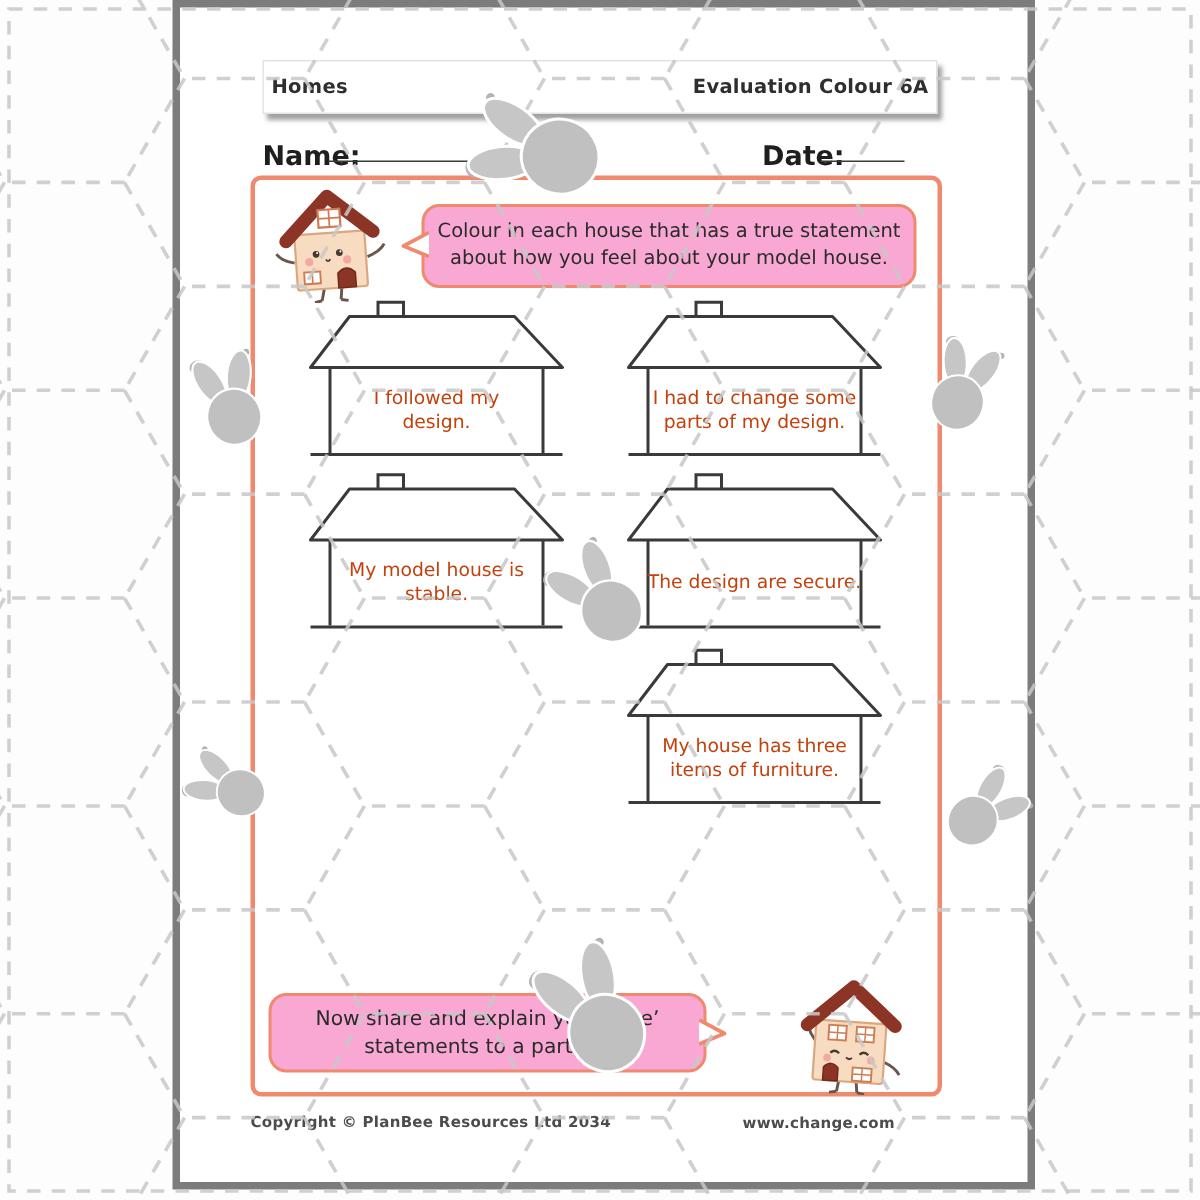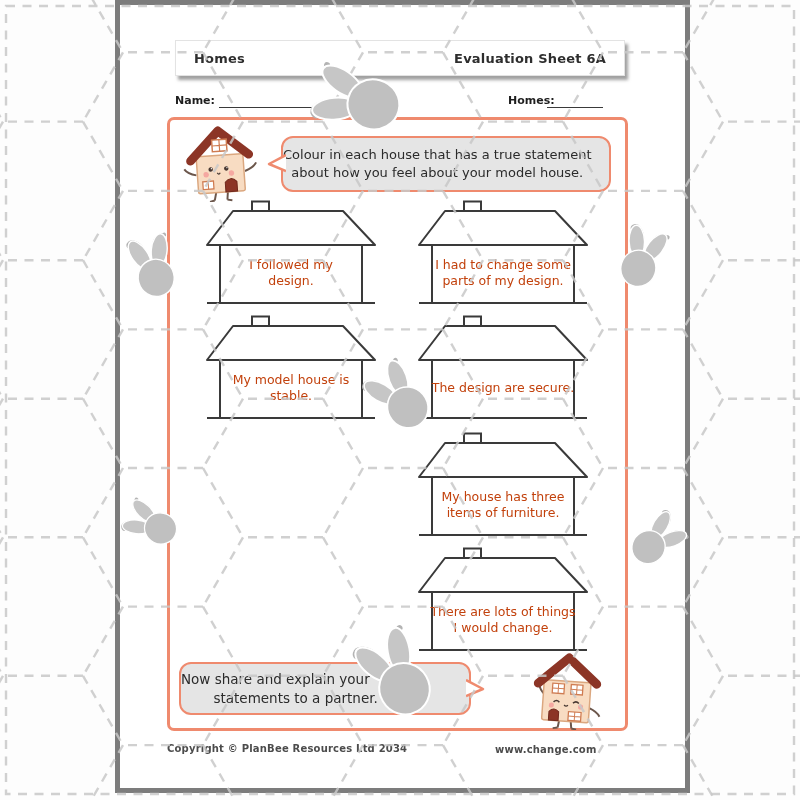--- a/index.html
+++ b/index.html
@@ -4,32 +4,32 @@
 <style>
   html,body{margin:0;padding:0;background:#fff;}
   .canvas{position:relative;width:800px;height:800px;overflow:hidden;
           font-family:"DejaVu Sans","Liberation Sans",sans-serif;background:#fdfdfd;}
   
   .page{position:absolute;left:115px;top:0;width:575px;height:793px;background:#fff;z-index:1;}
   .page::before{content:"";position:absolute;inset:0;border:5px solid var(--pageborder,#7c7c7c);pointer-events:none;}
   
   .header-box{position:absolute;left:60px;top:40px;width:450px;height:36px;background:#fff;
     border:1px solid #e3e3e3;box-shadow:3px 4px 3px rgba(110,110,110,.65);
-    display:flex;align-items:center;justify-content:space-between;padding:0 18px;box-sizing:border-box;}
+    display:flex;align-items:center;justify-content:space-between;padding:0 5px;box-sizing:border-box;}
   .header-box span{font-size:13px;font-weight:600;color:#2e2e2e;letter-spacing:.2px;}
   
-  .meta-row{position:absolute;left:60px;top:94px;width:490px;height:18px;font-size:11px;font-weight:bold;color:#1e1e1e;}
+  .meta-row{position:absolute;left:60px;top:94px;width:490px;height:18px;font-size:18px;font-weight:bold;color:#1e1e1e;}
   .meta-label{position:absolute;top:0;}
   .fill-line{position:absolute;top:3px;border-bottom:1.6px solid #3a3a3a;height:10px;}
   
   .frame{position:absolute;left:52px;top:117px;width:461px;height:614px;border:3px solid var(--accent,#ef8a6e);
          border-radius:7px;box-sizing:border-box;}
   
-  .bubble{position:absolute;background:#e5e5e5;border:2.5px solid var(--accent,#ef8a6e);border-radius:12px;
-          display:flex;align-items:center;text-align:center;
+  .bubble{position:absolute;background:#f9a8d4;border:2.5px solid var(--accent,#ef8a6e);border-radius:12px;
+          display:flex;align-items:center;justify-content:center;text-align:center;
           font-size:13px;line-height:1.38;color:#2b2b2b;white-space:pre-line;box-sizing:border-box;}
   .bubble-top{left:166px;top:136px;width:330px;height:56px;}
   .bubble-bottom{left:64px;top:662px;width:292px;height:53px;font-size:13.5px;}
   .tail{position:absolute;width:20px;height:20px;}
   .tail-left{left:-17px;top:16px;}
   .tail-right{right:-17px;top:15px;}
   
   .house-cell{position:absolute;width:170px;height:106px;}
   .house-shape{position:absolute;inset:0;}
   .house-text{position:absolute;left:6px;top:47px;width:158px;height:52px;
@@ -46,27 +46,27 @@
 </style>
 </head>
 <body>
 
 <div class="canvas">
 
   <div class="page">
 
     <div class="header-box">
       <span>Homes</span>
-      <span>Evaluation Sheet 6A</span>
+      <span>Evaluation Colour 6A</span>
     </div>
 
     <div class="meta-row">
       <span class="meta-label" style="left:0">Name:</span>
       <span class="fill-line" style="left:44px;width:148px"></span>
-      <span class="meta-label" style="left:333px">Homes:</span>
+      <span class="meta-label" style="left:333px">Date:</span>
       <span class="fill-line" style="left:372px;width:56px"></span>
     </div>
 
     <div class="frame"></div>
 
     <div class="mascot" style="left:66px;top:124px;width:78px;height:78px">
       <svg width="78" height="78" viewBox="0 0 80 80">
         <g transform="rotate(-4 40 40)">
           <path d="M34 70 L32 78 M46 70 L45 78" stroke="#6b564b" stroke-width="2" fill="none"></path>
           <path d="M32 78 L27 79 M45 78 L50 79" stroke="#6b564b" stroke-width="2" fill="none"></path>
@@ -140,30 +140,20 @@
     <div class="house-cell" style="left:303px;top:432px">
       <div class="house-shape"><svg width="170" height="106" viewBox="0 0 170 106">
             <rect x="46" y="1.5" width="17" height="12" fill="#fff" stroke="#3a3a3a" stroke-width="2"></rect>
             <polygon points="1,45 27,11 137,11 169,45" fill="#fff" stroke="#3a3a3a" stroke-width="2" stroke-linejoin="round"></polygon>
             <path d="M14 45 L14 102 M156 45 L156 102" fill="none" stroke="#3a3a3a" stroke-width="2"></path>
             <path d="M1 103 L169 103" stroke="#3a3a3a" stroke-width="2"></path>
           </svg></div>
       <div class="house-text">My house has three
 items of furniture.</div>
     </div>
-    <div class="house-cell" style="left:303px;top:547px">
-      <div class="house-shape"><svg width="170" height="106" viewBox="0 0 170 106">
-            <rect x="46" y="1.5" width="17" height="12" fill="#fff" stroke="#3a3a3a" stroke-width="2"></rect>
-            <polygon points="1,45 27,11 137,11 169,45" fill="#fff" stroke="#3a3a3a" stroke-width="2" stroke-linejoin="round"></polygon>
-            <path d="M14 45 L14 102 M156 45 L156 102" fill="none" stroke="#3a3a3a" stroke-width="2"></path>
-            <path d="M1 103 L169 103" stroke="#3a3a3a" stroke-width="2"></path>
-          </svg></div>
-      <div class="house-text">There are lots of things
-I would change.</div>
-    </div>
 
     <div class="bubble bubble-bottom">
       <span>Now share and explain your ‘true’
 statements to a partner.</span>
       <svg class="tail tail-right" viewBox="0 0 20 20">
         <path d="M0 1 L17 10 L0 17" fill="#fff" stroke="#ef8a6e" stroke-width="2.5" stroke-linejoin="round"></path>
       </svg>
     </div>
 
     <div class="mascot" style="left:413px;top:652px;width:78px;height:78px">

